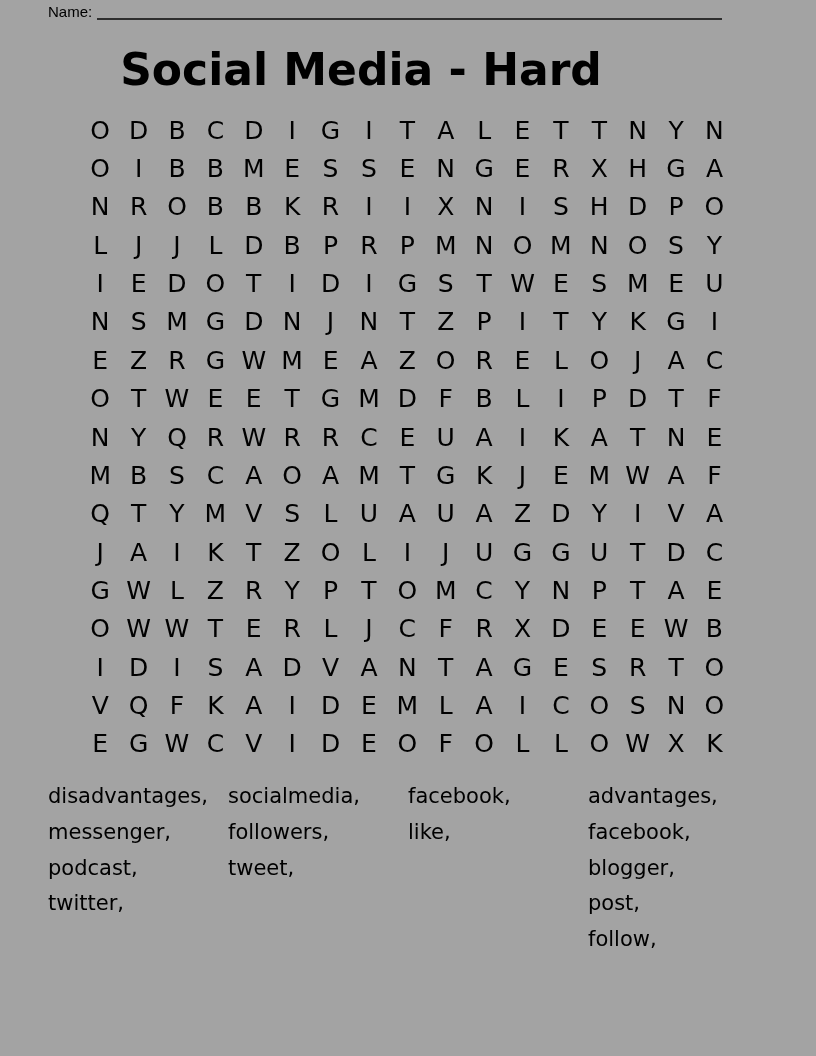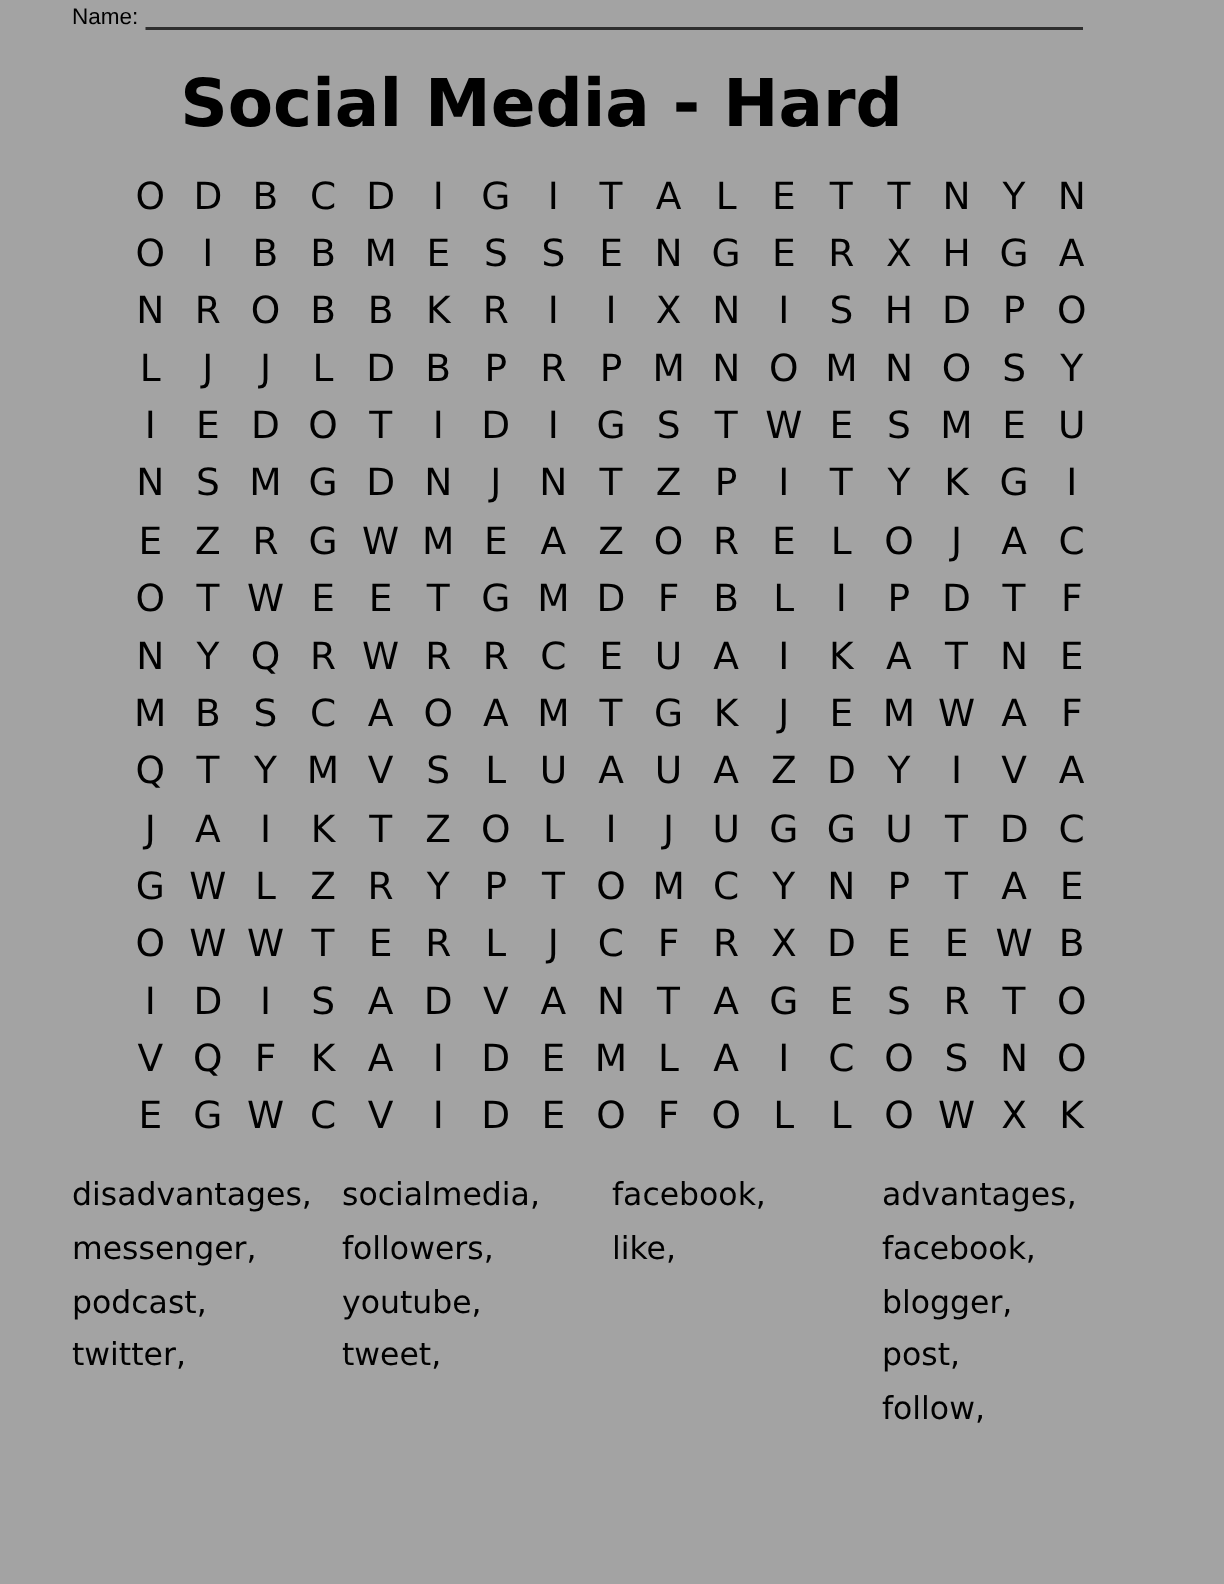--- a/index.html
+++ b/index.html
@@ -386,21 +386,20 @@
   <div class="word-list" id="word-list">
       <div class="word-col">
         <div class="word">disadvantages,</div>
         <div class="word">messenger,</div>
         <div class="word">podcast,</div>
         <div class="word">twitter,</div>
       </div>
       <div class="word-col">
         <div class="word">socialmedia,</div>
         <div class="word">followers,</div>
-        <div class="word">youtube,</div>
         <div class="word">tweet,</div>
       </div>
       <div class="word-col">
         <div class="word">facebook,</div>
         <div class="word">like,</div>
       </div>
       <div class="word-col">
         <div class="word">advantages,</div>
         <div class="word">facebook,</div>
         <div class="word">blogger,</div>

